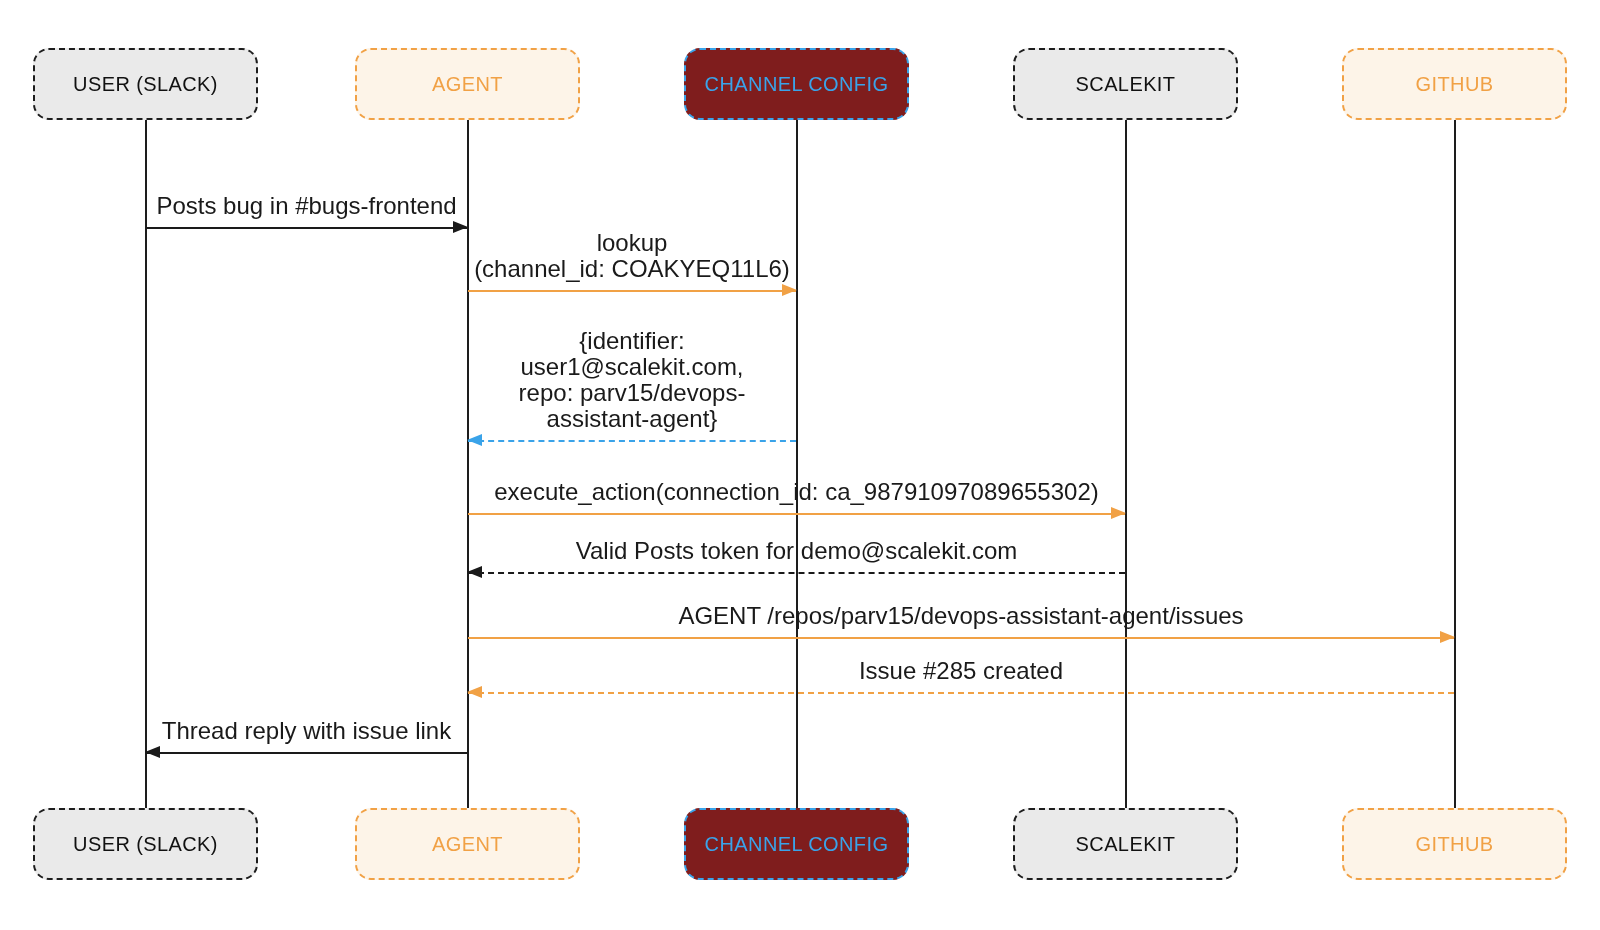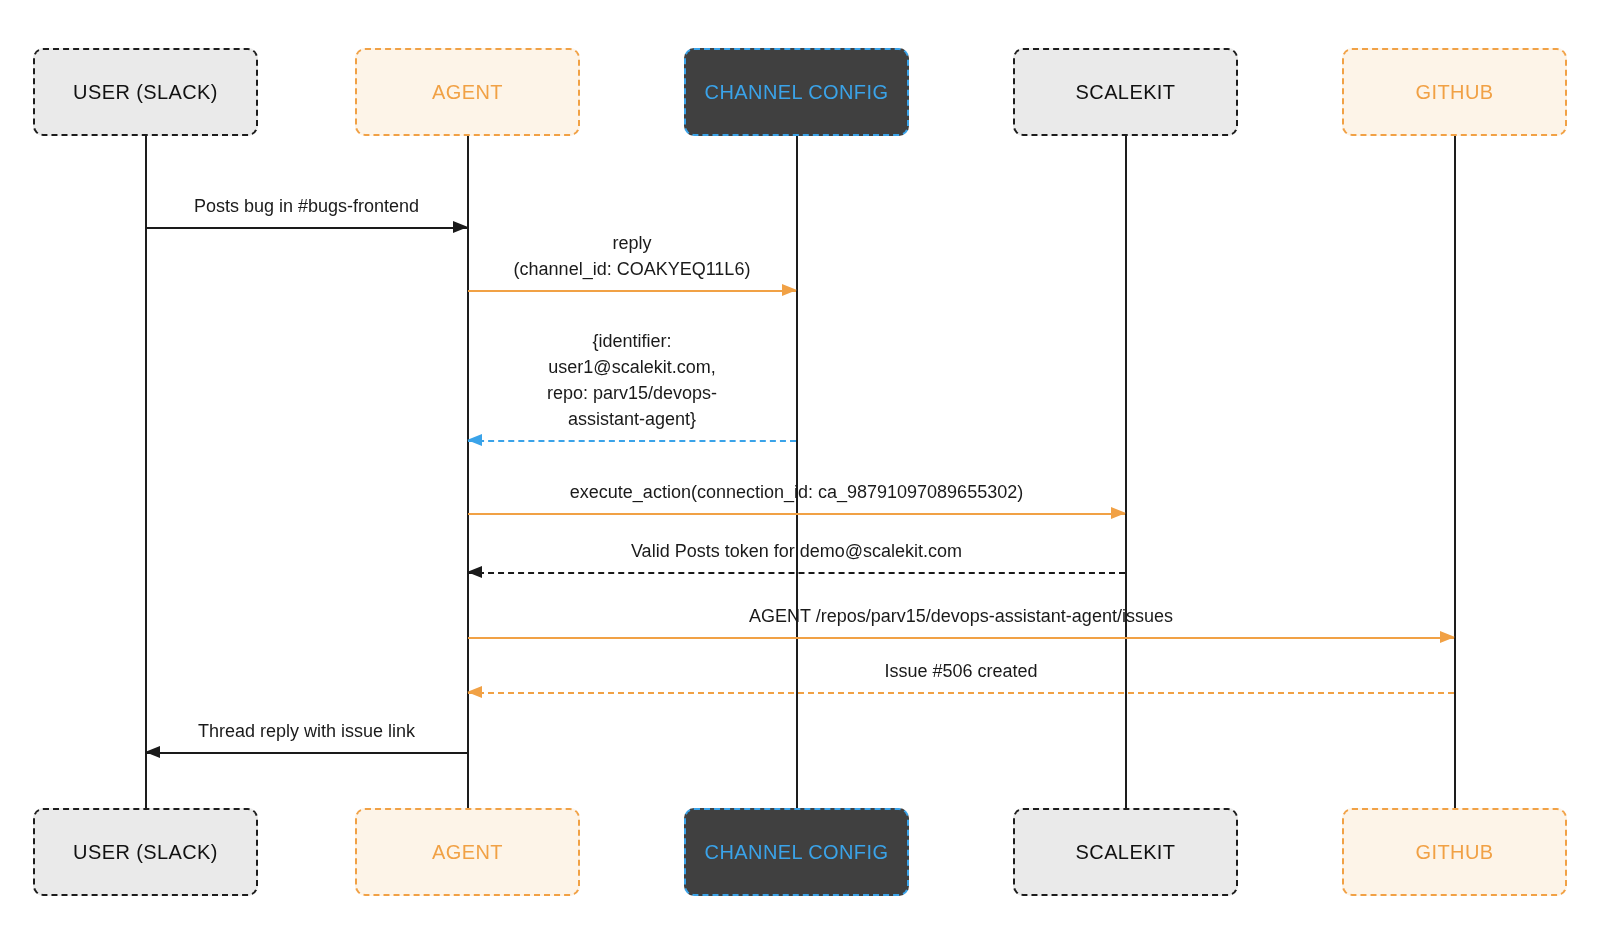--- a/index.html
+++ b/index.html
@@ -2,46 +2,46 @@
 <html><head>
 <meta charset="utf-8">
 <style>
   html,body{margin:0;padding:0;background:#ffffff;}
   .canvas{
     position:relative;width:1600px;height:930px;background:#ffffff;
     font-family:"Liberation Sans",sans-serif;overflow:hidden;
   }
   
   .actor{
-    position:absolute;width:225px;height:88px;box-sizing:border-box;
-    border:2px dashed;border-radius:10px;
+    position:absolute;width:225px;height:72px;box-sizing:border-box;
+    border:2px dashed;border-radius:16px;
     display:flex;align-items:center;justify-content:center;
     font-size:20px;font-weight:500;letter-spacing:.4px;
   }
   .actor.top{top:48px}
   .actor.bottom{top:808px}
   .actor.gray{background:#eaeaea;border-color:#1d1d1d;color:#111111;}
   .actor.orange{background:#fdf4e8;border-color:#f1a145;color:#f1a145;justify-content:center;}
-  .actor.blue{background:#404040;border-color:#3aa3e9;color:#3aa3e9;}
+  .actor.blue{background:#7f1d1d;border-color:#3aa3e9;color:#3aa3e9;}
   
   .lifeline{position:absolute;top:120px;height:688px;width:1.5px;background:#1d1d1d;}
   
   .msg{position:absolute;height:0;}
   .c-black{color:#1a1a1a}
   .c-orange{color:#f1a145}
   .c-blue{color:#3aa3e9}
   .msg-line{position:absolute;left:0;right:0;top:0;border-top:2px solid currentColor;}
   .msg-line.dashed{border-top-style:dashed;}
   .arrow{position:absolute;width:0;height:0;top:-6px;
     border-top:6px solid transparent;border-bottom:6px solid transparent;}
   .arrow.right{right:-1px;border-left:15px solid currentColor;}
   .arrow.left{left:-1px;border-right:15px solid currentColor;}
   .msg-label{
     position:absolute;left:0;right:0;bottom:8px;text-align:center;
-    color:#1a1a1a;font-size:18px;line-height:26px;white-space:pre-line;
+    color:#1a1a1a;font-size:24px;line-height:26px;white-space:pre-line;
   }
 </style>
 </head>
 <body>
 
 <div class="canvas">
 
   <div class="lifeline" style="left:145px"></div>
   <div class="lifeline" style="left:467px"></div>
   <div class="lifeline" style="left:796px"></div>
@@ -64,21 +64,21 @@
       <span>GITHUB</span>
     </div>
 
   <div class="msg c-black" style="top:227px;left:146px;width:321px;">
     <div class="msg-label">Posts bug in #bugs-frontend</div>
     <div class="msg-line"></div>
     <span class="arrow right"></span>
   </div>
 
   <div class="msg c-orange" style="top:290px;left:468px;width:328px;">
-    <div class="msg-label">reply
+    <div class="msg-label">lookup
 (channel_id: COAKYEQ11L6)</div>
     <div class="msg-line"></div>
     <span class="arrow right"></span>
   </div>
 
   <div class="msg c-blue" style="top:440px;left:468px;width:328px;">
     <div class="msg-label">{identifier:
 user1@scalekit.com,
 repo: parv15/devops-
 assistant-agent}</div>
@@ -98,21 +98,21 @@
     <span class="arrow left"></span>
   </div>
 
   <div class="msg c-orange" style="top:637px;left:468px;width:986px;">
     <div class="msg-label">AGENT /repos/parv15/devops-assistant-agent/issues</div>
     <div class="msg-line"></div>
     <span class="arrow right"></span>
   </div>
 
   <div class="msg c-orange" style="top:692px;left:468px;width:986px;">
-    <div class="msg-label">Issue #506 created</div>
+    <div class="msg-label">Issue #285 created</div>
     <div class="msg-line dashed"></div>
     <span class="arrow left"></span>
   </div>
 
   <div class="msg c-black" style="top:752px;left:146px;width:321px;">
     <div class="msg-label">Thread reply with issue link</div>
     <div class="msg-line"></div>
     <span class="arrow left"></span>
   </div>
 

